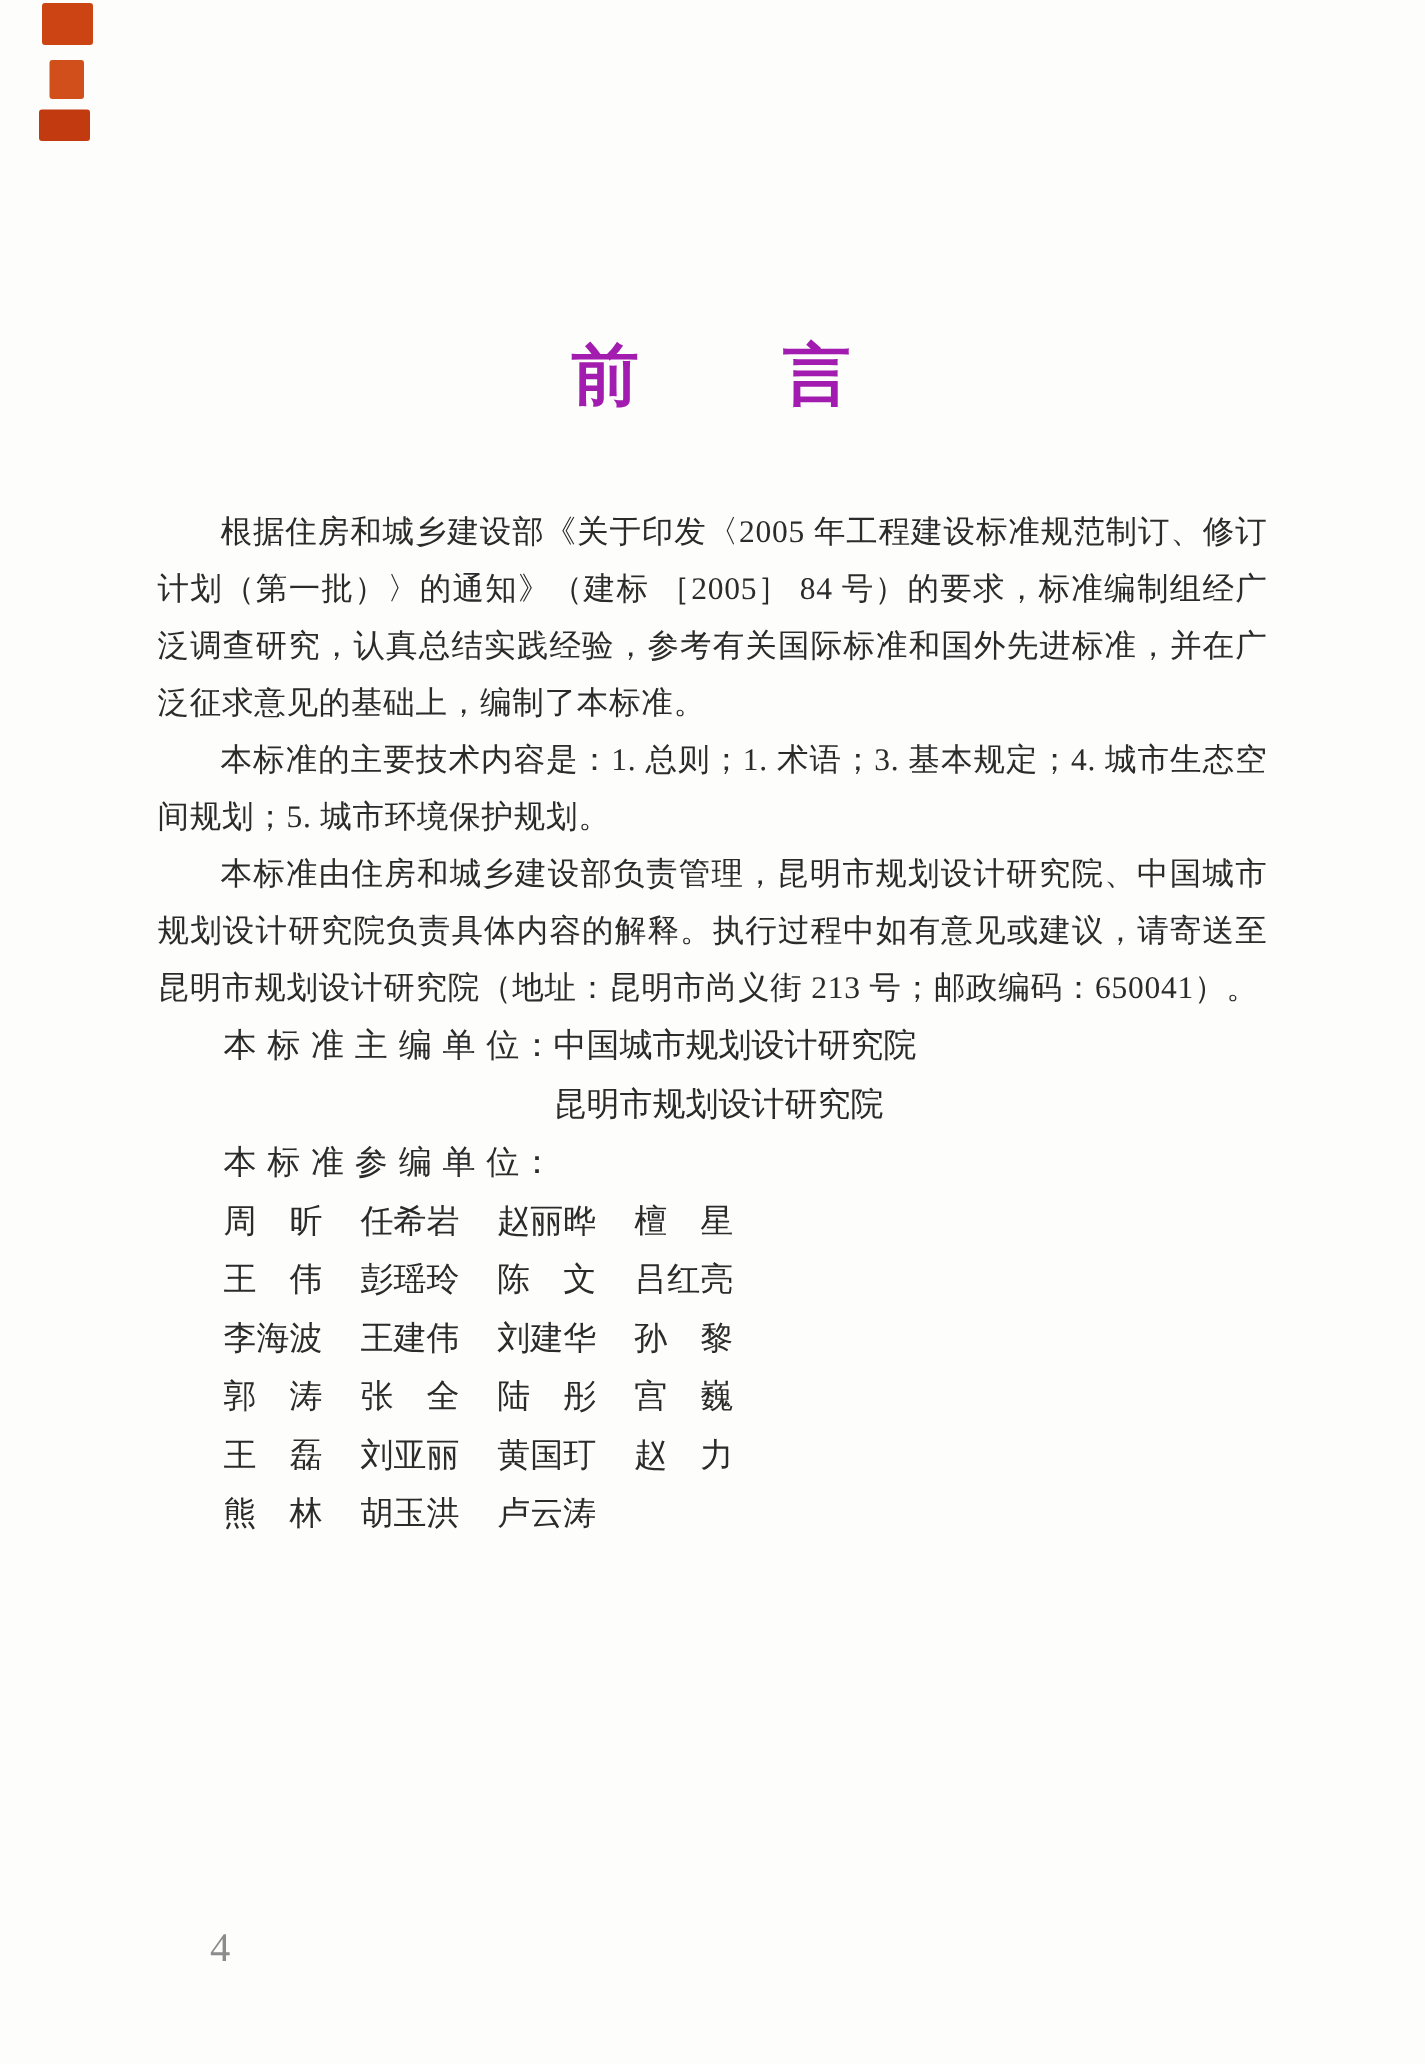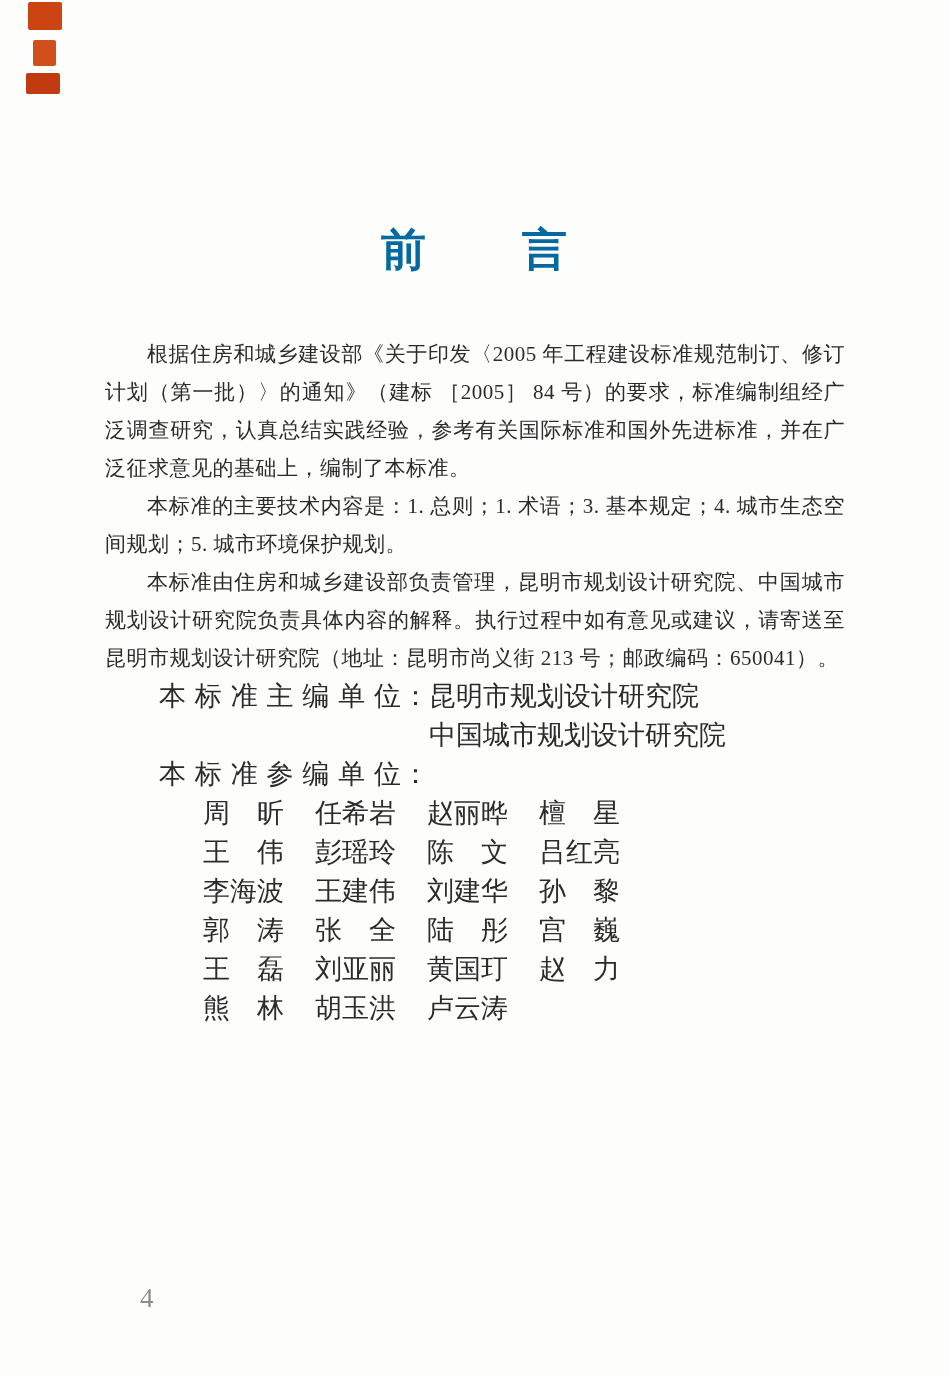--- a/index.html
+++ b/index.html
@@ -23,43 +23,43 @@
   .artifact.a1 { left: 28px; top: 2px;  width: 34px; height: 28px; background: #cc4414; }
   .artifact.a2 { left: 33px; top: 40px; width: 23px; height: 26px; background: #d04f1b; }
   .artifact.a3 { left: 26px; top: 73px; width: 34px; height: 21px; background: #c23a10; }
 
   .title {
     margin: 0 0 59px 0;
     font-size: 45px;
     line-height: 52px;
     font-weight: bold;
     text-align: center;
-    color: #0369a1;
+    color: #a21caf;
     letter-spacing: 2px;
   }
   .para {
     margin: 0;
     font-size: 21px;
     line-height: 38px;
     text-align: justify;
     text-indent: 2em;
     letter-spacing: 0.5px;
   }
-  .units { margin-top: 0; font-size: 27px; line-height: 39px; }
+  .units { margin-top: 0; font-size: 22px; line-height: 39px; }
   .unit-row { display: flex; margin-left: 2em; }
   .lbl {
     flex: 0 0 10em;
     white-space: nowrap;
     text-align: justify;
     text-align-last: justify;
     -moz-text-align-last: justify;
   }
   .vals { flex: 1 1 auto; }
   .vals .org { white-space: nowrap; }
-  .nrow { white-space: nowrap; margin-left: 44px; }
+  .nrow { white-space: nowrap; }
   .nm { display: inline-block; min-width: 3.1em; margin-right: 1.05em; }
   .page-num {
     position: absolute;
     left: 140px;
     top: 1283px;
     font-size: 27px;
     color: #8c8c8c;
   }
 </style>
 </head>
@@ -75,22 +75,22 @@
 
   <p class="para">根据住房和城乡建设部《关于印发〈2005 年工程建设标准规范制订、修订计划（第一批）〉的通知》（建标 ［2005］ 84 号）的要求，标准编制组经广泛调查研究，认真总结实践经验，参考有关国际标准和国外先进标准，并在广泛征求意见的基础上，编制了本标准。</p>
   <p class="para">本标准的主要技术内容是：1. 总则；1. 术语；3. 基本规定；4. 城市生态空间规划；5. 城市环境保护规划。</p>
   <p class="para">本标准由住房和城乡建设部负责管理，昆明市规划设计研究院、中国城市规划设计研究院负责具体内容的解释。执行过程中如有意见或建议，请寄送至昆明市规划设计研究院（地址：昆明市尚义街 213 号；邮政编码：650041）。</p>
 
   <div class="units">
 
     <div class="unit-row">
       <span class="lbl">本 标 准 主 编 单 位：</span>
       <span class="vals">
+        <div class="org">中国城市规划设计研究院</div>
         <div class="org">昆明市规划设计研究院</div>
-        <div class="org">中国城市规划设计研究院</div>
       </span>
     </div>
 
     <div class="unit-row">
       <span class="lbl">本 标 准 参 编 单 位：</span>
     </div>
 
     <div class="unit-row">
       <span class="vals">
         <div class="nrow">

